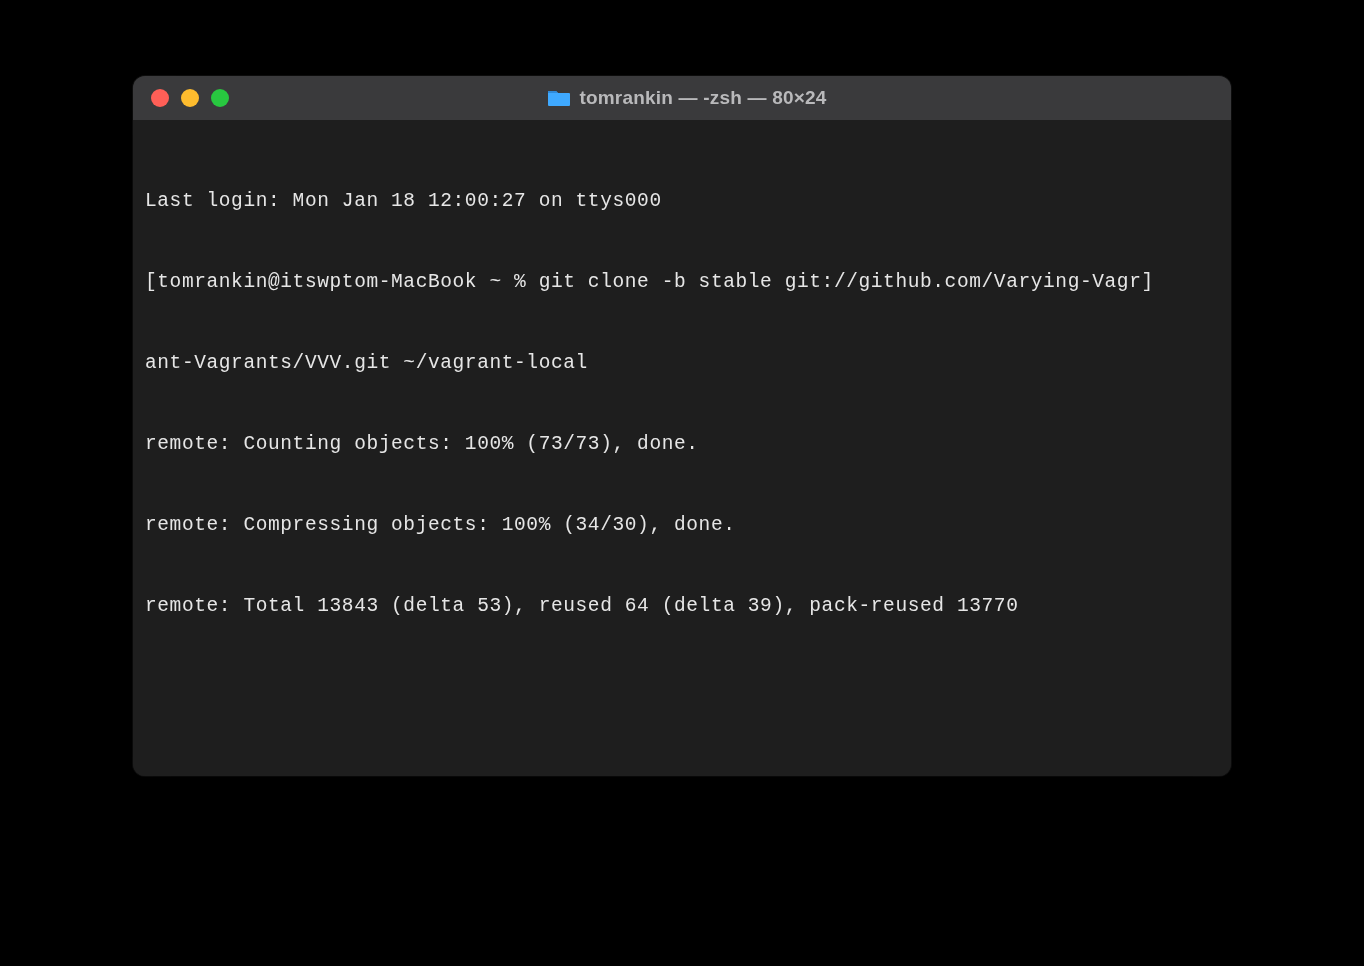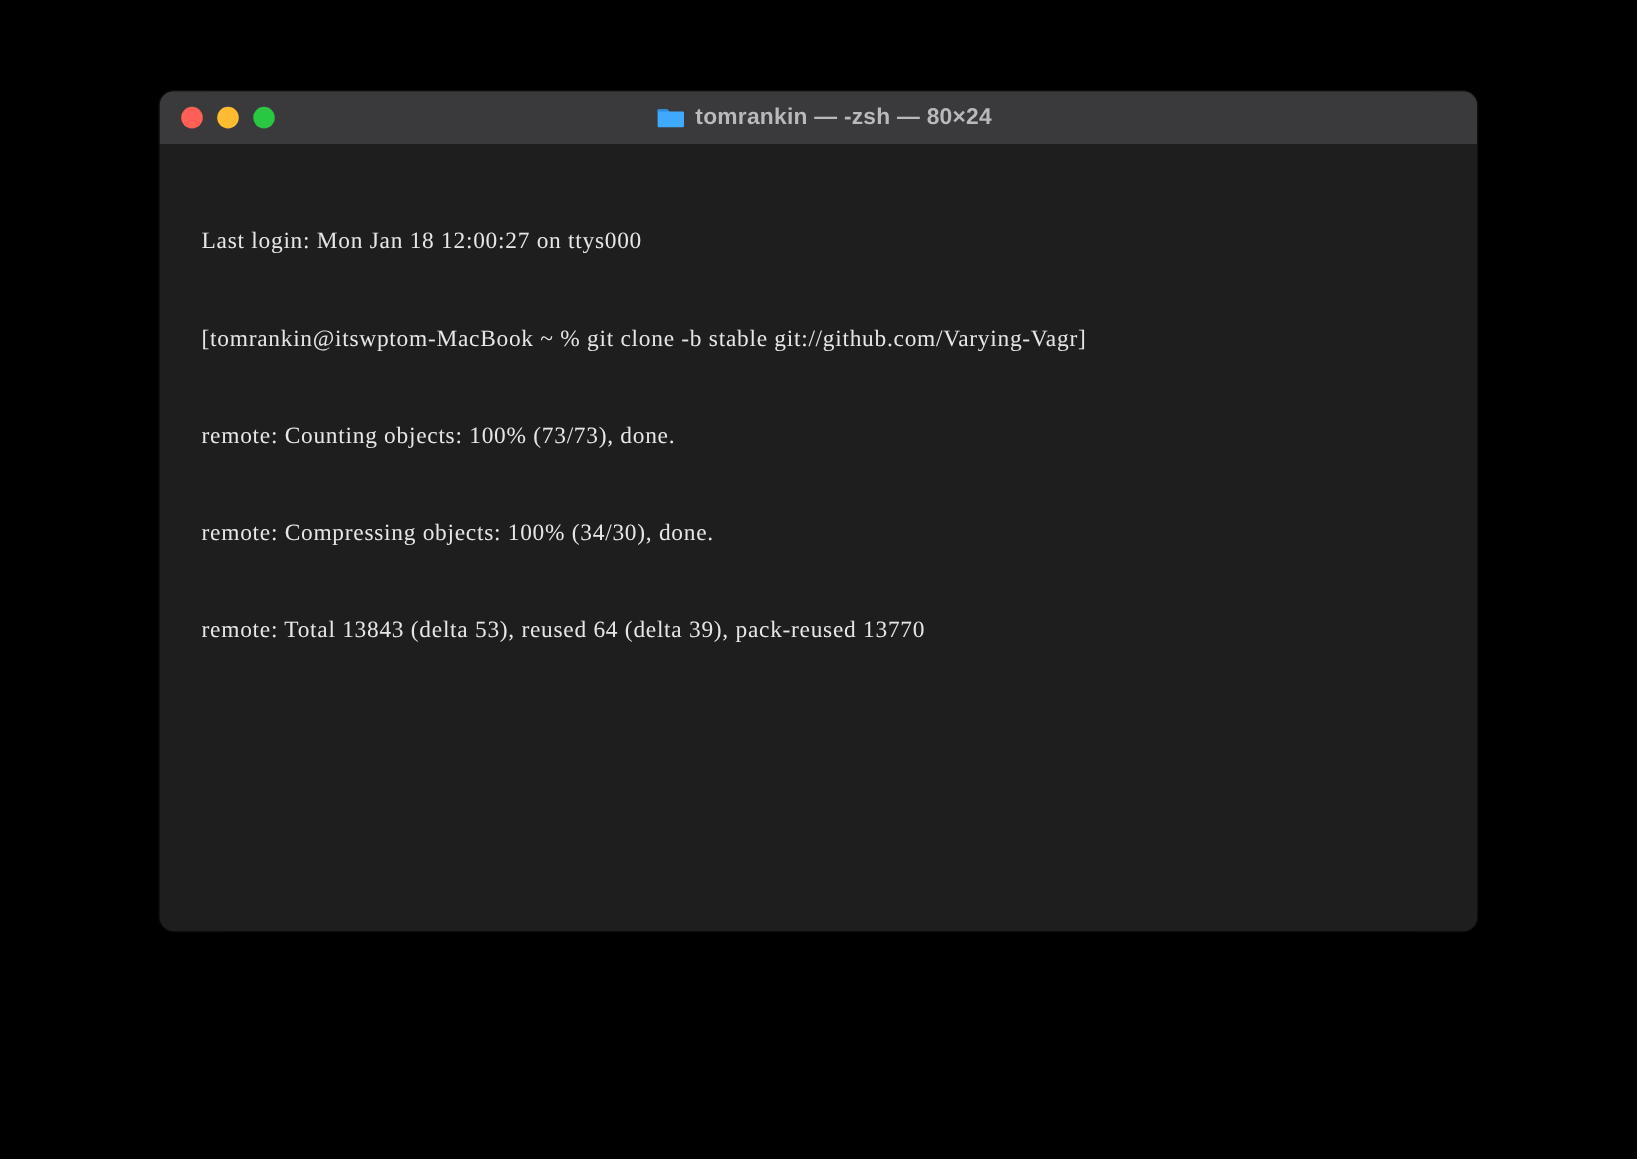--- a/index.html
+++ b/index.html
@@ -59,28 +59,27 @@
       color: #b9b9bb;
       font-family: -apple-system, "Helvetica Neue", Arial, sans-serif;
       font-size: 19px;
       font-weight: 600;
       letter-spacing: 0.2px;
     }
     .term-body {
       flex: 1;
       background: #1e1e1e;
       padding: 14px 12px 12px 12px;
-      font-family: Liberation Serif, serif;
+      font-family: Liberation Mono, monospace;
       font-size: 19.5px;
       line-height: 27px;
       color: #e6e6e6;
       white-space: pre;
       overflow: hidden;
       letter-spacing: 0.6px;
-      margin-left: 23px;
     }
     .line { white-space: pre; }
   </style>
 </head>
 <body>
 
 <div class="window">
   <div class="titlebar">
     <div class="traffic-lights">
       <div class="traffic-light tl-close"></div>
@@ -94,20 +93,21 @@
           <path d="M2 3 h7 l2 2 H1 V4 a1 1 0 0 1 1 -1 z" fill="#2f8ad9"></path>
         </svg>
       </span>
       <span class="title-text">tomrankin — -zsh — 80×24</span>
     </div>
   </div>
 
   <div class="term-body">
     <div class="line">Last login: Mon Jan 18 12:00:27 on ttys000</div>
     <div class="line">[tomrankin@itswptom-MacBook ~ % git clone -b stable git://github.com/Varying-Vagr]</div>
+    <div class="line">ant-Vagrants/VVV.git ~/vagrant-local</div>
     <div class="line">remote: Counting objects: 100% (73/73), done.</div>
     <div class="line">remote: Compressing objects: 100% (34/30), done.</div>
     <div class="line">remote: Total 13843 (delta 53), reused 64 (delta 39), pack-reused 13770</div>
     
     
     
   </div>
 </div>
 
 </body></html>

